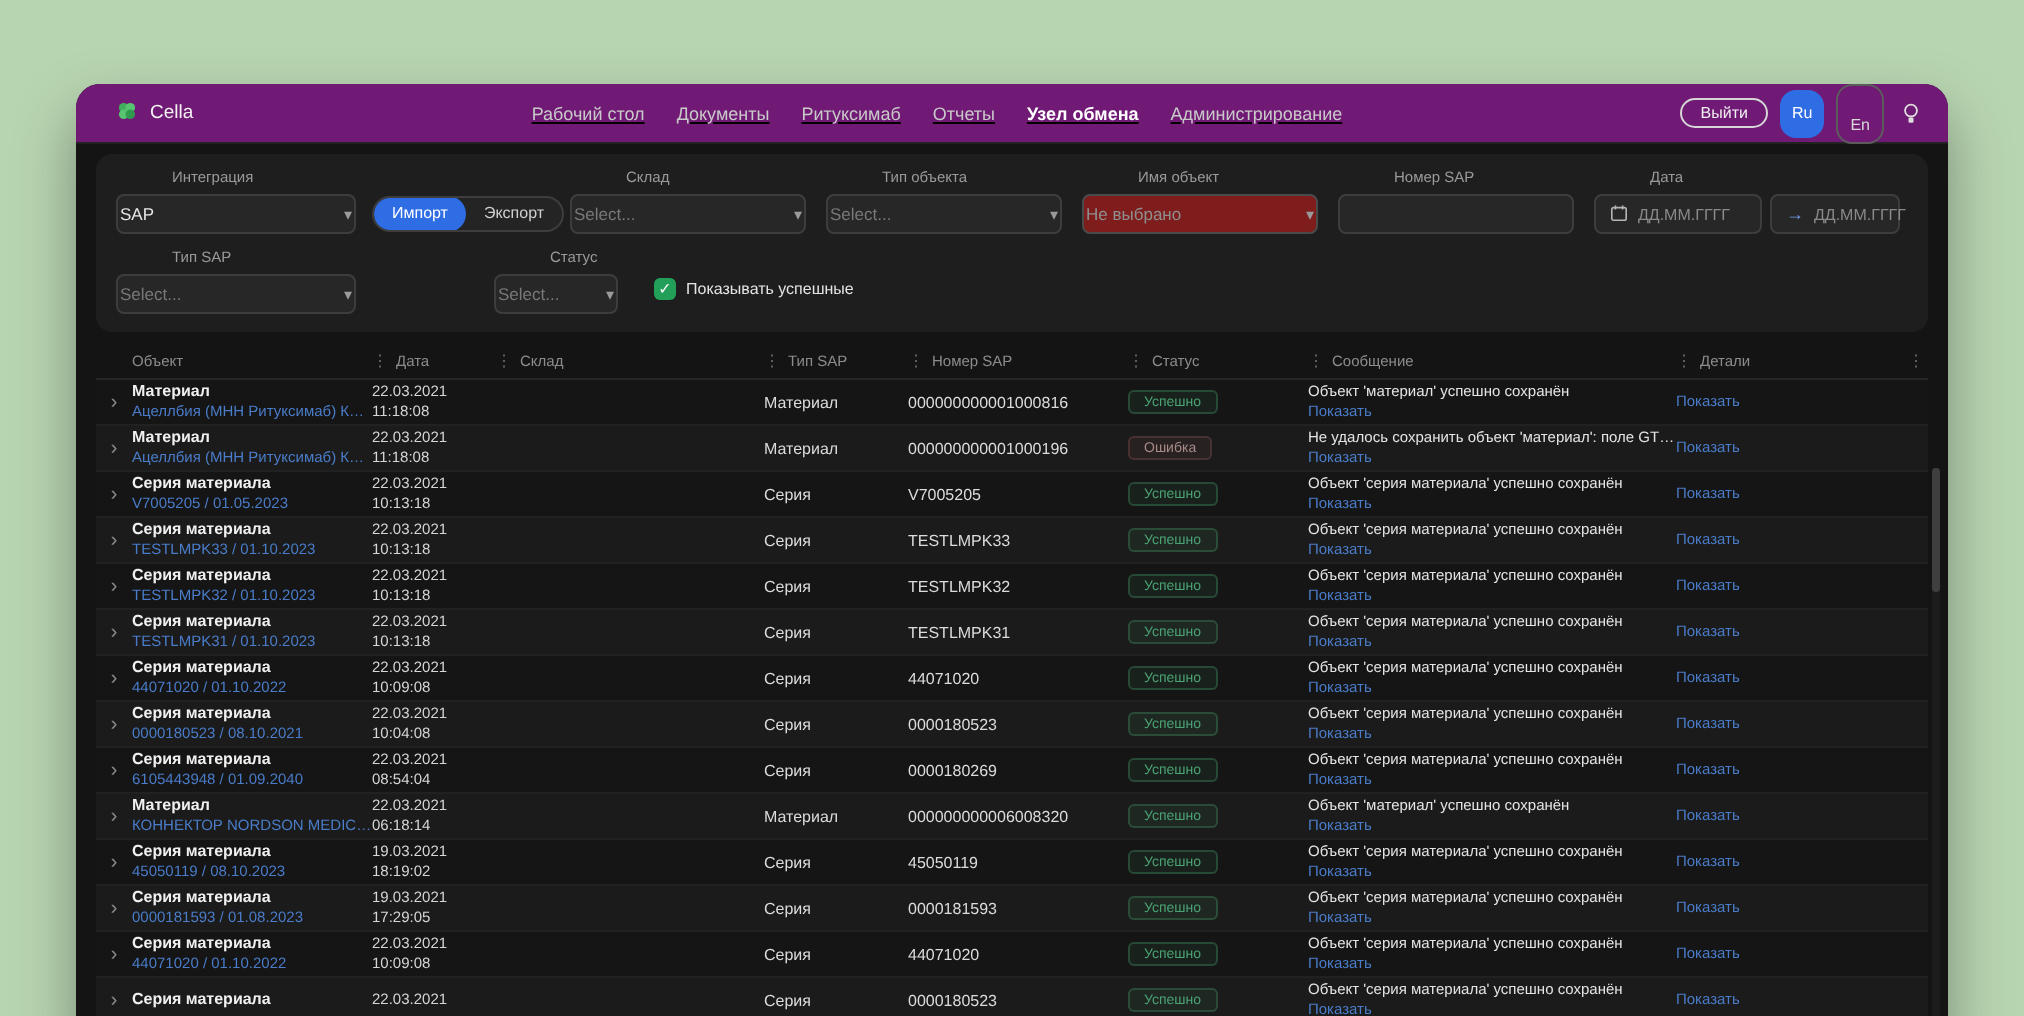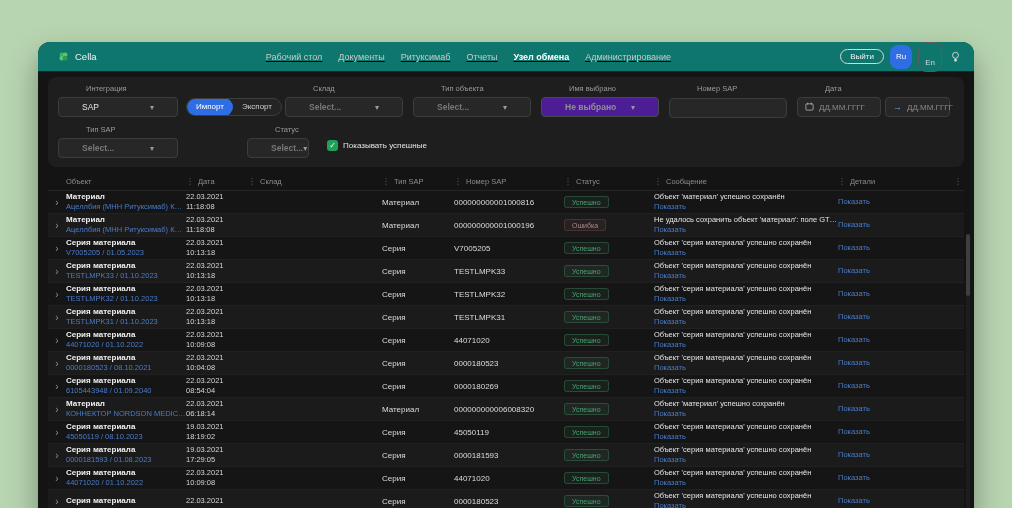--- a/index.html
+++ b/index.html
@@ -6,21 +6,21 @@
   html,body { width:1012px; height:508px; overflow:hidden; }
   body { background:#b8d5b1; }
   .page { position:relative; width:1012px; height:508px; overflow:hidden; }
 
   .window { position:absolute; left:38px; top:42px; width:936px; height:480px;
             background:#141414; border-radius:12px; overflow:hidden;
             box-shadow:0 14px 30px rgba(0,0,0,.35); }
 
   
   .nav { height:30px; display:flex; align-items:center; padding:0 14px 0 20px;
-         background:#0f766e; border-bottom:1px solid #222; }
+         background:#701a75; border-bottom:1px solid #222; }
   .brand { display:flex; align-items:center; gap:6px; }
   .brand-name { color:#f2f2f2; font-size:9.5px; }
   .menu { display:flex; gap:16px; margin:12px auto;text-decoration:underline; }
   .menu-item { color:#c9c9c9; font-size:9px; cursor:default; }
   .menu-item.active { color:#ffffff; font-weight:bold; }
   .nav-right { display:flex; align-items:center; gap:6px; }
   .btn-outline { height:15px; padding:0 9px; border:1px solid #d6d6d6; border-radius:9px;
                  background:transparent; color:#f0f0f0; font-size:8px; line-height:13px; }
   .btn-ru { height:24px; padding:0 6px; border:none; border-radius:8px;
             background:#2f6de4; color:#fff; font-size:8px; line-height:14px; }
@@ -34,25 +34,25 @@
   .f-row + .f-row { margin-top:7px; }
   .f-label { display:block; font-size:7.5px; color:#9a9a9a; margin-bottom:4px;margin-left:28px; }
   .f-controls { display:flex; align-items:center; gap:8px; }
   .g-integration { width:227px; }
   .g-std { width:128px; }
   .g-tipsap { width:189px; }
   .g-status { width:72px; }
   .g-date { flex:1; }
   .select { height:20px; background:#272727; border:1px solid #3d3d3d; border-radius:4px;
             display:flex; align-items:center; justify-content:space-between;
-            padding:0 23px; font-size:8.5px; }
+            padding:0 1px; font-size:8.5px; }
   .w120 { width:120px; } .w118 { width:118px; } .w62 { width:62px; }
   .sel-value { color:#e6e6e6; }
-  .sel-ph { color:#787878;font-weight:bold; }
-  .select.disabled { background:#4c1d95; border-color:#4a4a4a; }
+  .sel-ph { color:#787878; }
+  .select.disabled { background:#7f1d1d; border-color:#4a4a4a; }
   .select.disabled .sel-ph { color:#8f8f8f; }
   .chev { color:#9a9a9a; font-size:8px; }
   .segmented { display:flex; align-items:center; height:18px; background:#242424;
                border:1px solid #3d3d3d; border-radius:10px; overflow:hidden; }
   .seg { height:18px; padding:0 9px; font-size:8px; background:transparent; border:none;
          color:#cfcfcf; line-height:16px; }
   .seg.active { background:#2f6de4; color:#fff; border-radius:9px;text-align:right; }
   .text-input { width:118px; height:20px; background:#272727; border:1px solid #3d3d3d;
                 border-radius:4px; color:#e6e6e6; font-size:8.5px; padding:0 7px; }
   .datebox { height:20px; background:#272727; border:1px solid #3d3d3d; border-radius:4px;
@@ -160,21 +160,21 @@
 
         <div class="f-group g-std">
           <label class="f-label">Тип объекта</label>
           <div class="select w118">
             <span class="sel-ph">Select...</span>
             <span class="chev">▾</span>
           </div>
         </div>
 
         <div class="f-group g-std">
-          <label class="f-label">Имя выбрано</label>
+          <label class="f-label">Имя объект</label>
           <div class="select w118 disabled">
             <span class="sel-ph">Не выбрано</span>
             <span class="chev">▾</span>
           </div>
         </div>
 
         <div class="f-group g-std">
           <label class="f-label">Номер SAP</label>
           <input class="text-input" value="" style="">
         </div>

